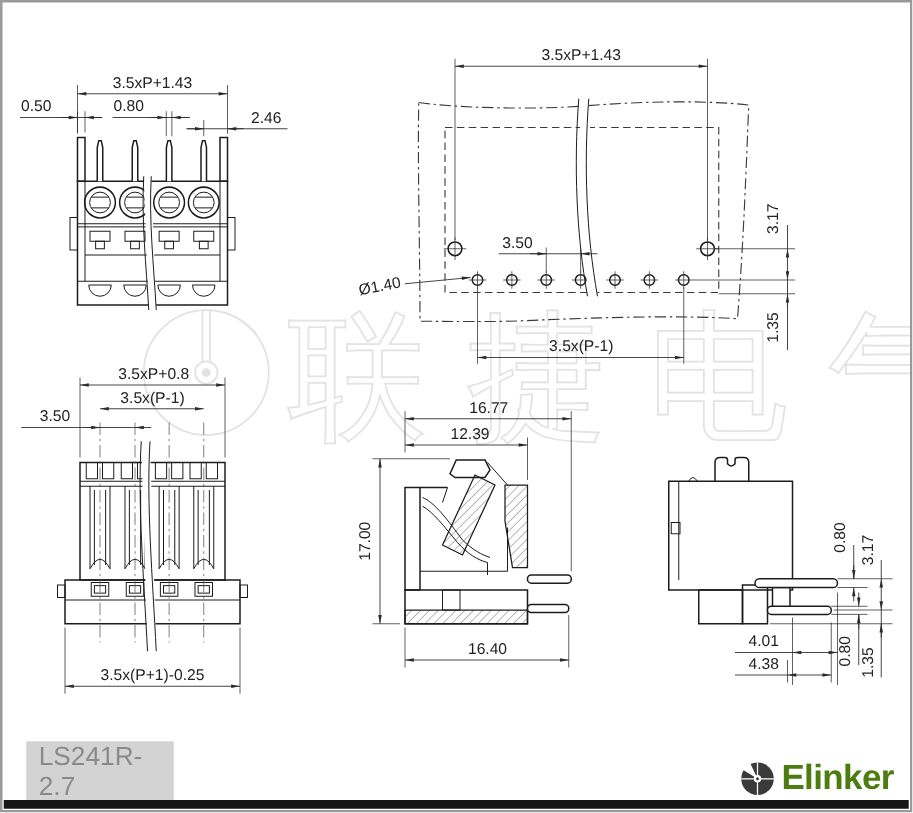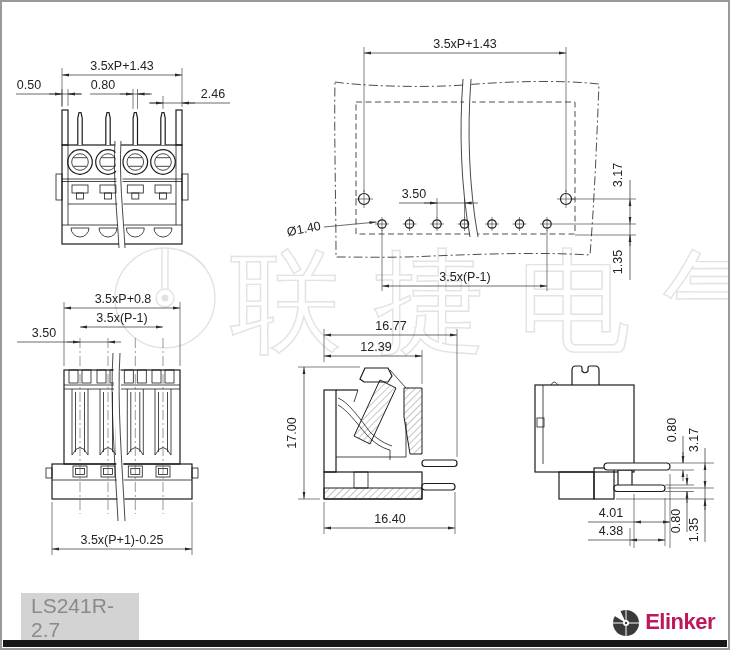--- a/index.html
+++ b/index.html
@@ -16,21 +16,21 @@
   .dash{stroke:#3a3a3a;stroke-width:0.9;fill:none;stroke-dasharray:6 3.5;}
   .dashdot{stroke:#3a3a3a;stroke-width:0.9;fill:none;stroke-dasharray:9 3 2 3;}
   .wm{stroke:#e2e2e2;stroke-width:1.4;fill:none;}
   .brk{fill:#ffffff;stroke:none;}
   .dtext{font-size:12.5px;fill:#222;}
   .hatched{fill:url(#hatch);stroke:#1c1c1c;stroke-width:1;}
   #model-box{position:absolute;left:19px;top:591px;width:118px;height:50px;
              background:#d3d3d3;color:#8a8a8a;font-size:21px;
              display:flex;align-items:center;padding-left:10px;box-sizing:border-box;}
   #brand{position:absolute;right:13px;top:604px;display:flex;align-items:center;gap:3px;}
-  #brand .brand-text{font-size:22px;font-weight:bold;color:#be185d;letter-spacing:-0.5px;}
+  #brand .brand-text{font-size:28px;font-weight:bold;color:#4d7c0f;letter-spacing:-0.5px;}
   #bottom-bar{position:absolute;left:1px;right:1px;bottom:1px;height:7px;background:#161616;}
 </style>
 </head>
 <body>
 
 <div id="page">
 
 <svg id="drawing" width="730" height="650" viewBox="0 0 730 650">
   <defs>
     <pattern id="hatch" patternUnits="userSpaceOnUse" width="5" height="5" patternTransform="rotate(45)">

